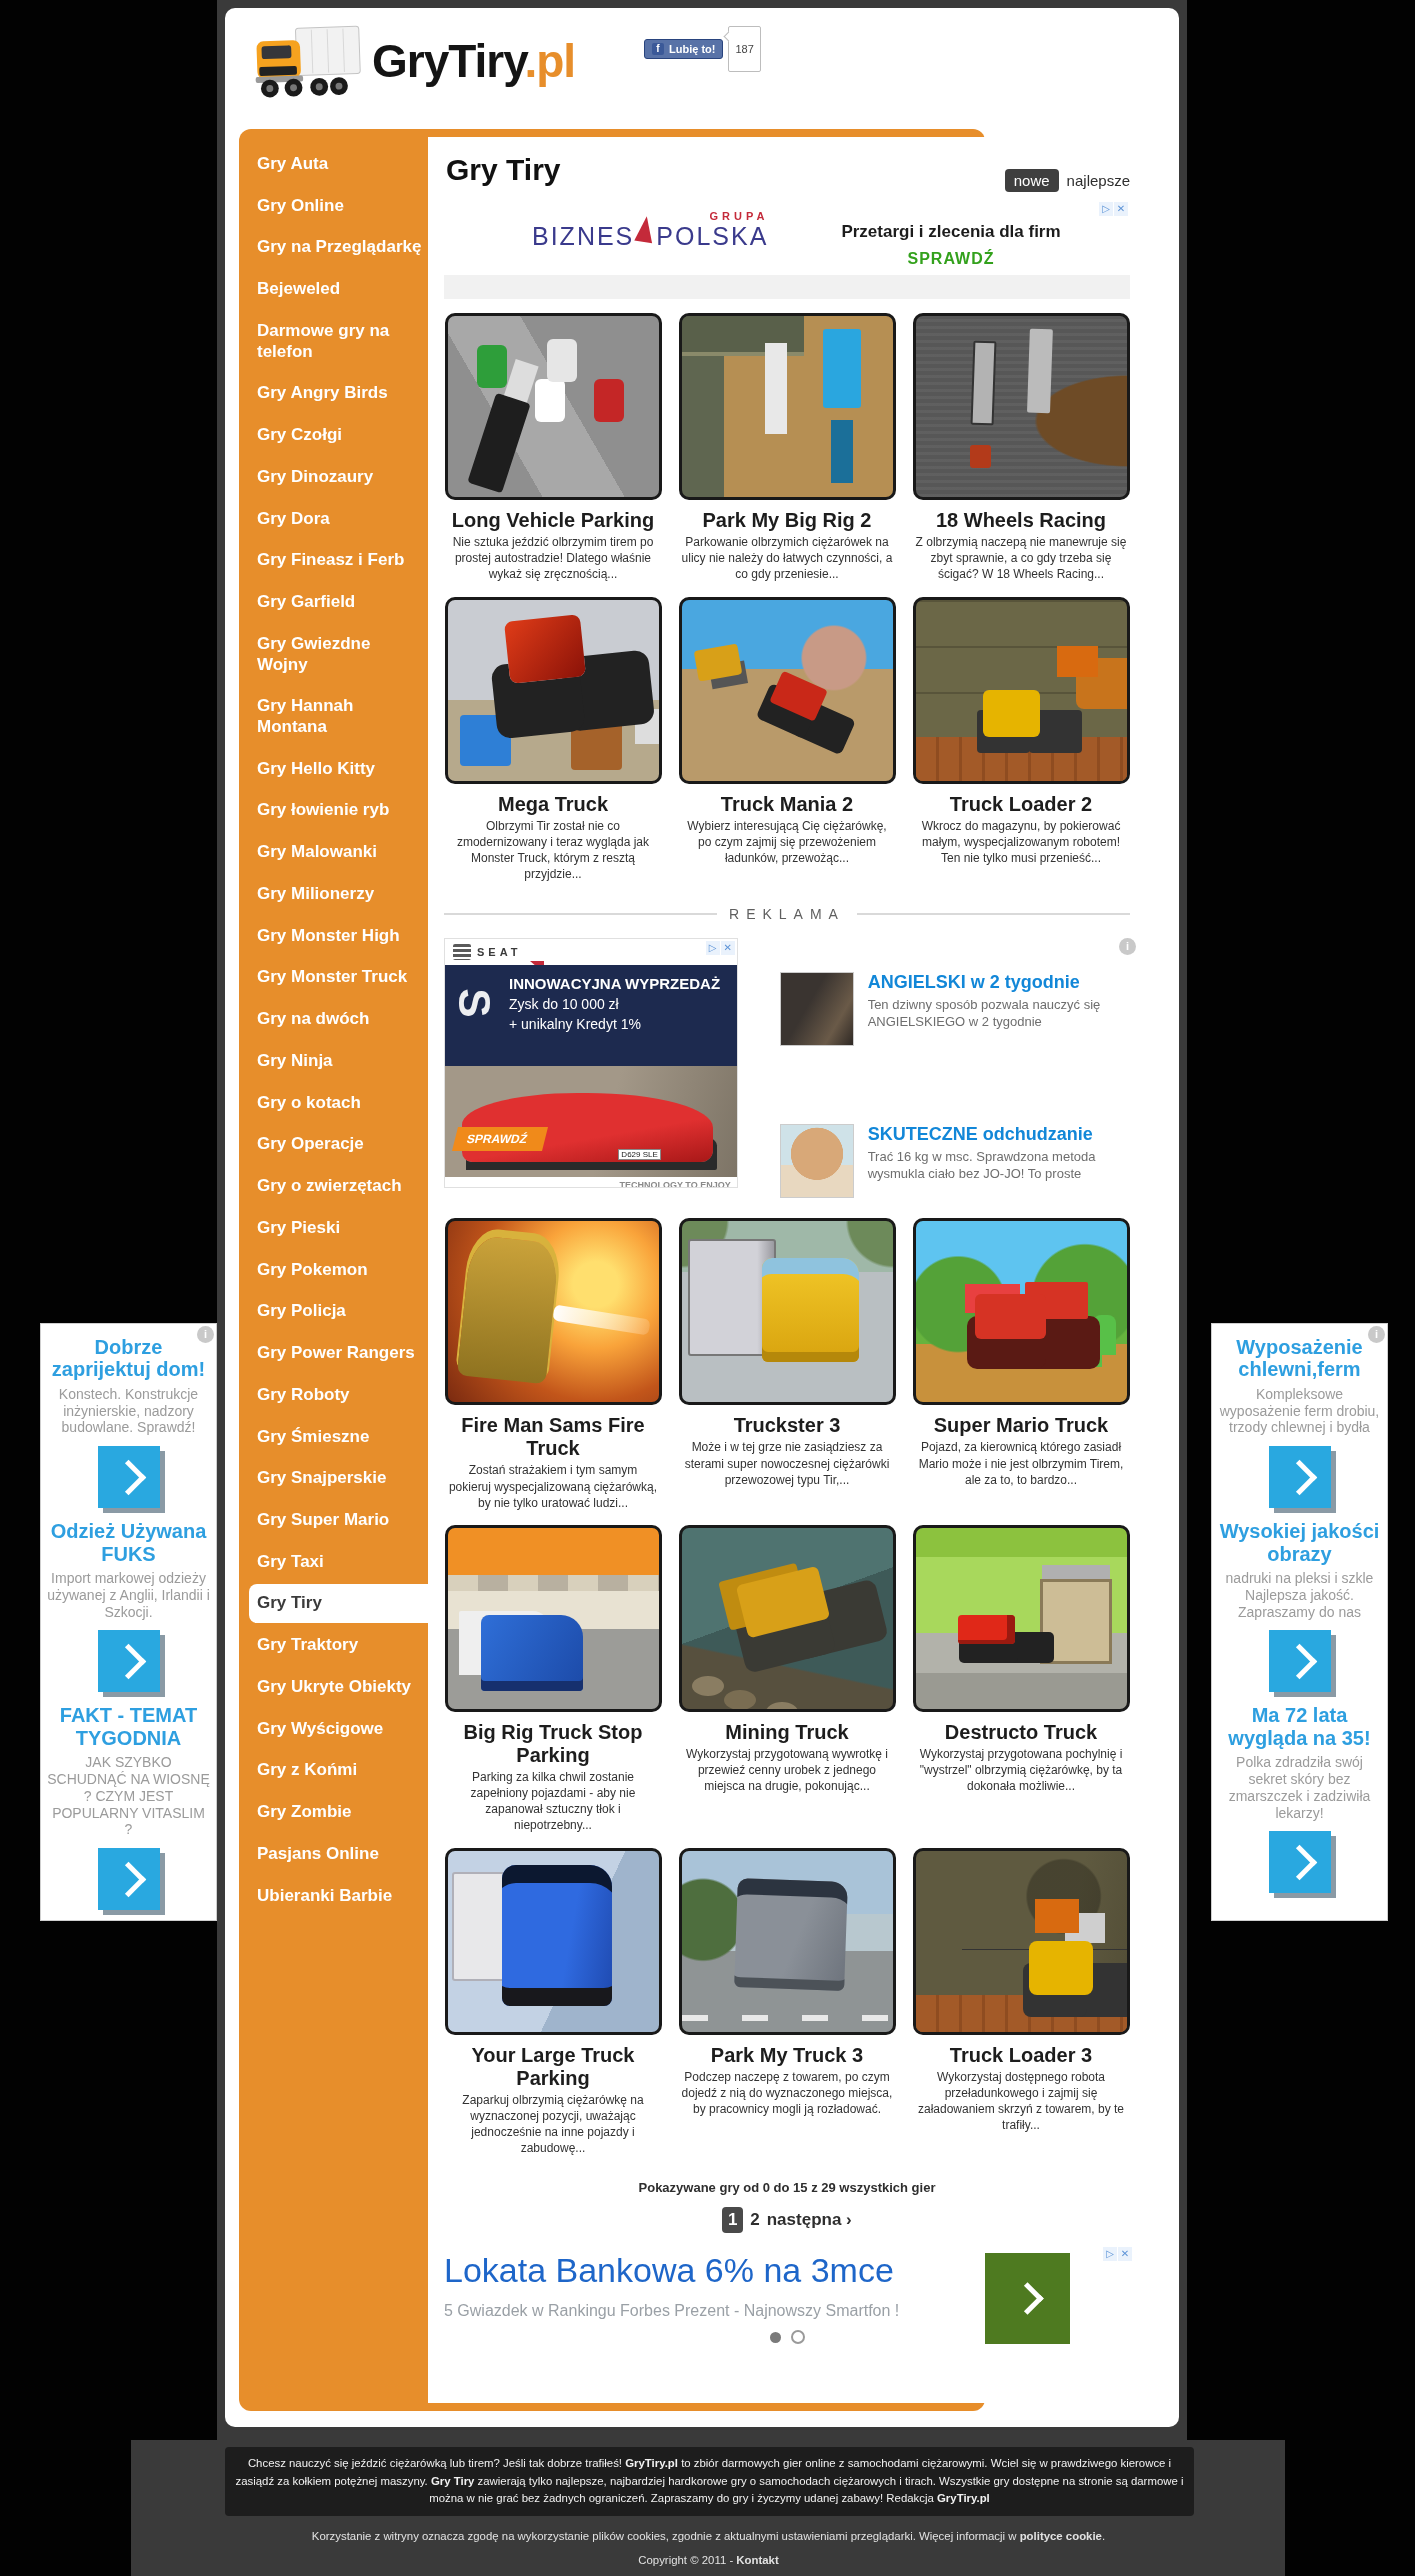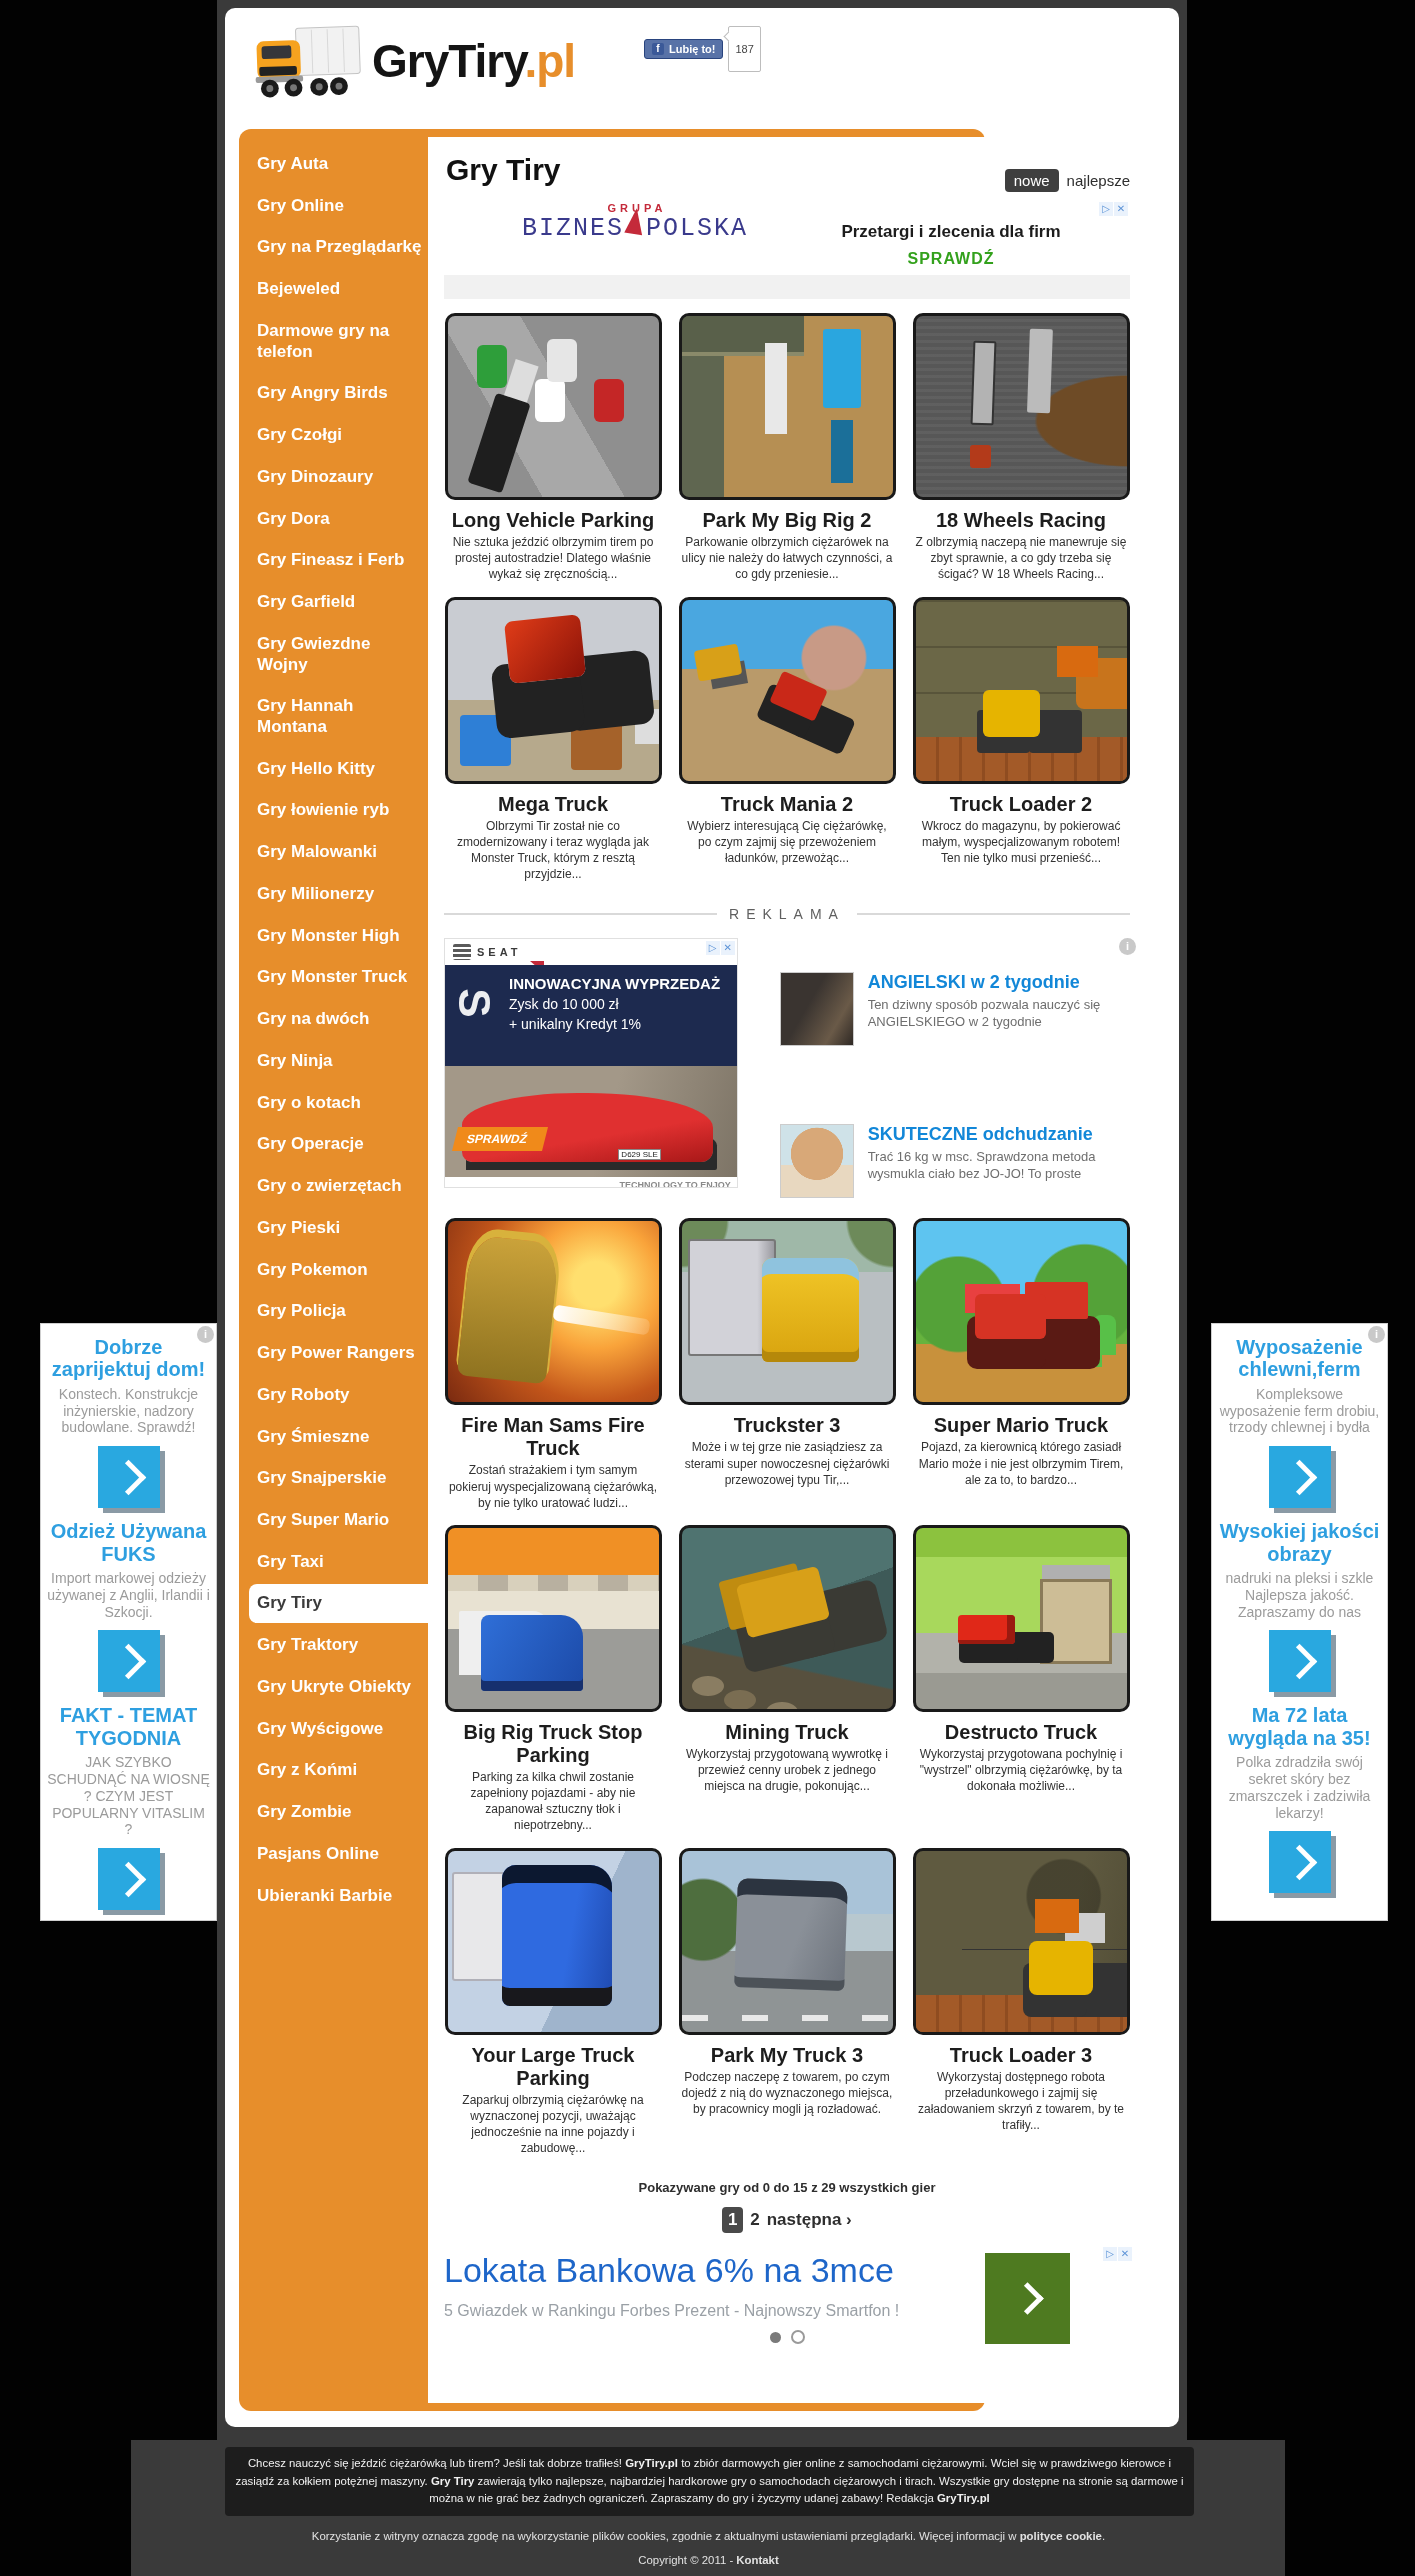--- a/index.html
+++ b/index.html
@@ -39,23 +39,23 @@
   .lbl-najlepsze{color:#2e2e2e;font-size:15px;cursor:pointer;}
   
   .adchoices{position:absolute;display:flex;gap:1px;}
   .adchoices span{width:14px;height:14px;background:#eaf2fc;color:#5c93d6;font-size:10px;line-height:14px;
                   text-align:center;}
   .info-ico{position:absolute;width:17px;height:17px;background:#c9c9c9;color:#fff;border-radius:50%;
             font-size:11px;font-weight:bold;text-align:center;line-height:17px;}
   
   .banner1{position:relative;margin:4px 16px 8px;height:99px;
            background:linear-gradient(#fff 0 76%,#f1f1f1 76%);}
-  .bp-logo{position:absolute;left:78px;top:2px;text-align:center;}
+  .bp-logo{position:absolute;left:78px;top:10px;text-align:right;}
   .bp-grupa{color:#c42a3a;font-size:11px;letter-spacing:4px;font-weight:bold;margin-left:4px;}
-  .bp-big{font-family:Liberation Mono, monospace;color:#3a3a8c;font-size:25px;letter-spacing:2px;display:flex;align-items:center;}
+  .bp-big{font-family:Liberation Sans, sans-serif;color:#3a3a8c;font-size:25px;letter-spacing:2px;display:flex;align-items:center;margin-left:10px;}
   .bp-arrow{width:0;height:0;border-left:9px solid transparent;border-right:9px solid transparent;
             border-bottom:26px solid #c42a3a;margin:0 2px;position:relative;top:-8px;transform:rotate(8deg);}
   .bp-text{position:absolute;left:378px;top:22px;text-align:center;width:258px;}
   .bp-line1{font-size:17px;font-weight:bold;color:#1c1c1c;}
   .bp-cta{margin-top:8px;font-size:16px;font-weight:bold;color:#33A11C;letter-spacing:1px;cursor:pointer;}
   
   .grid{display:flex;flex-wrap:wrap;padding:6px 8px 0;}
   .card{width:234px;text-align:center;margin-bottom:14px;}
   .thumb{position:relative;width:211px;height:181px;margin:0 auto;border:3px solid #191919;
          border-radius:10px;overflow:hidden;cursor:pointer;}

